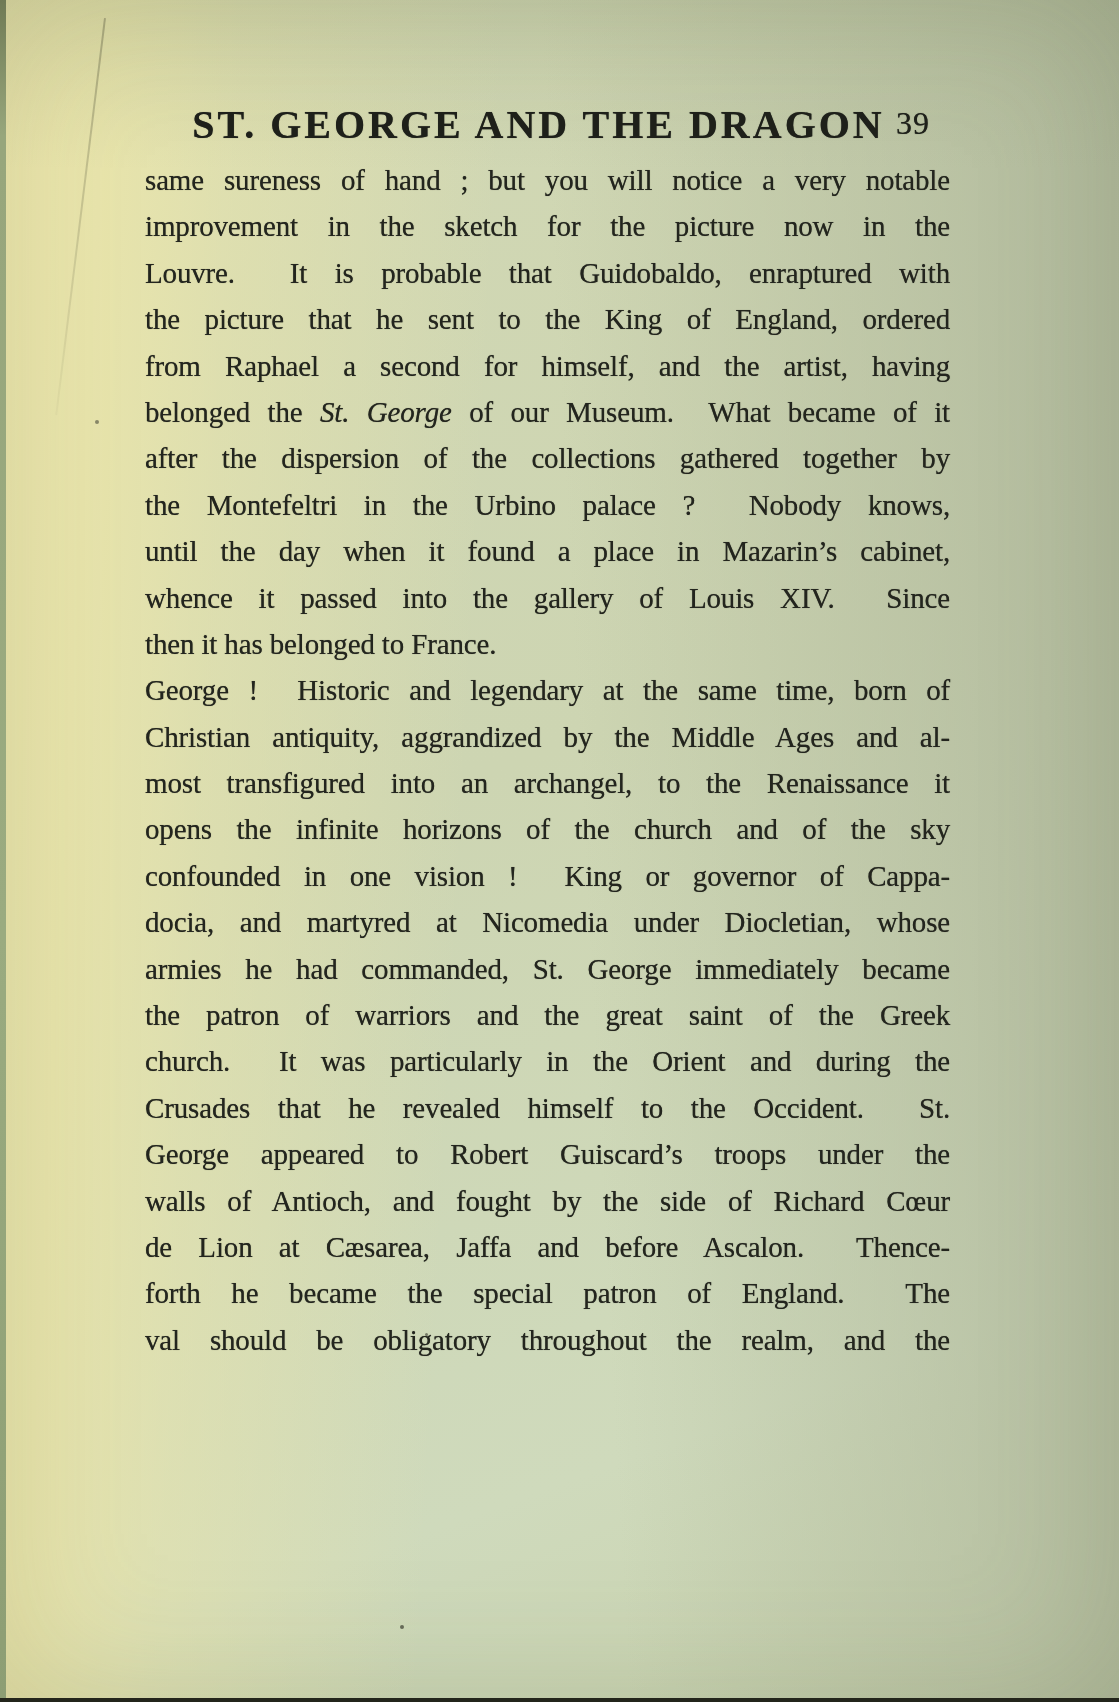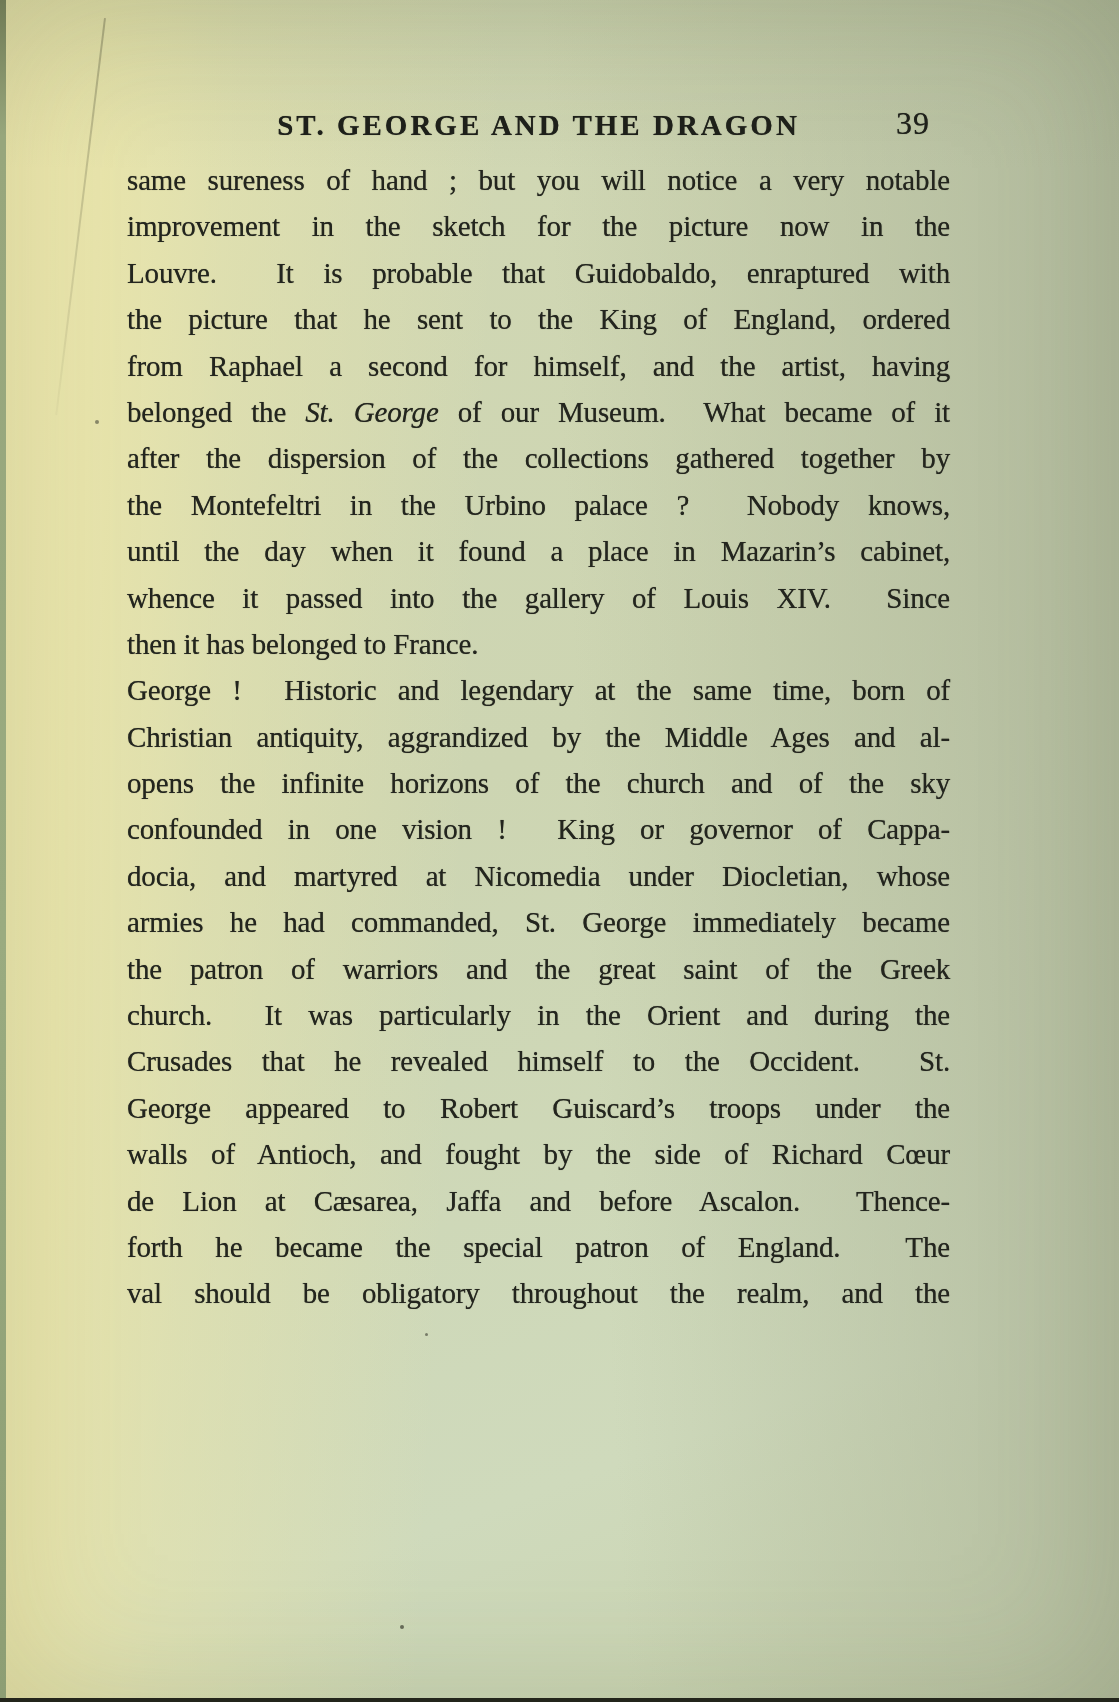--- a/index.html
+++ b/index.html
@@ -33,21 +33,21 @@
   }
   .speck{position:absolute;border-radius:50%;background:#3a3c30;}
   .speck.s1{left:95px;top:420px;width:4px;height:4px;opacity:.55;}
   .speck.s2{left:400px;top:1625px;width:4px;height:4px;opacity:.7;}
   .speck.s3{left:425px;top:1333px;width:3px;height:3px;opacity:.6;}
   .header-row{
     position:absolute;left:127px;top:103px;width:823px;height:44px;
   }
   .running-title{
     text-align:center;
-    font-size:29px;font-weight:700;letter-spacing:3px;
+    font-size:40px;font-weight:700;letter-spacing:3px;
     color:#1e201a;
     text-shadow:0 0 0.7px rgba(30,32,26,0.8);
     line-height:44px;
     font-family:Liberation Serif, serif;
   }
   .page-number{
     position:absolute;right:20px;top:-2px;
     font-size:32px;font-weight:400;letter-spacing:1px;
     color:#1e201a;
     text-shadow:0 0 0.7px rgba(30,32,26,0.8);
@@ -57,20 +57,21 @@
     position:absolute;left:127px;top:157px;width:823px;
     font-size:29px;color:#23251e;
     letter-spacing:-0.15px;
     text-shadow:0 0 0.7px rgba(35,37,30,0.75);
   }
   .line{
     height:46.4px;line-height:46.4px;
     text-align:justify;text-align-last:justify;
     text-justify:inter-word;
     white-space:normal;
+    margin-left:18px;
   }
   .line.par-end{text-align-last:left;}
   .line.indent{text-indent:38px;}
   .it{font-style:italic;}
 </style>
 </head>
 <body>
 
 <div class="page">
 
@@ -93,20 +94,21 @@
     <div class="line">the picture that he sent to the King of England, ordered</div>
     <div class="line">from Raphael a second for himself, and the artist, having</div>
     <div class="line"><span>belonged the </span><span class="it">St. George</span><span> of our Museum.&nbsp; What became of it</span></div>
     <div class="line">after the dispersion of the collections gathered together by</div>
     <div class="line">the Montefeltri in the Urbino palace&nbsp;?&nbsp; Nobody knows,</div>
     <div class="line">until the day when it found a place in Mazarin’s cabinet,</div>
     <div class="line">whence it passed into the gallery of Louis XIV.&nbsp; Since</div>
     <div class="line par-end">then it has belonged to France.</div>
     <div class="line">George&nbsp;!&nbsp; Historic and legendary at the same time, born of</div>
     <div class="line">Christian antiquity, aggrandized by the Middle Ages and al-</div>
+    <div class="line">most transfigured into an archangel, to the Renaissance it</div>
     <div class="line">opens the infinite horizons of the church and of the sky</div>
     <div class="line">confounded in one vision&nbsp;!&nbsp; King or governor of Cappa-</div>
     <div class="line">docia, and martyred at Nicomedia under Diocletian, whose</div>
     <div class="line">armies he had commanded, St. George immediately became</div>
     <div class="line">the patron of warriors and the great saint of the Greek</div>
     <div class="line">church.&nbsp; It was particularly in the Orient and during the</div>
     <div class="line">Crusades that he revealed himself to the Occident.&nbsp; St.</div>
     <div class="line">George appeared to Robert Guiscard’s troops under the</div>
     <div class="line">walls of Antioch, and fought by the side of Richard Cœur</div>
     <div class="line">de Lion at Cæsarea, Jaffa and before Ascalon.&nbsp; Thence-</div>

